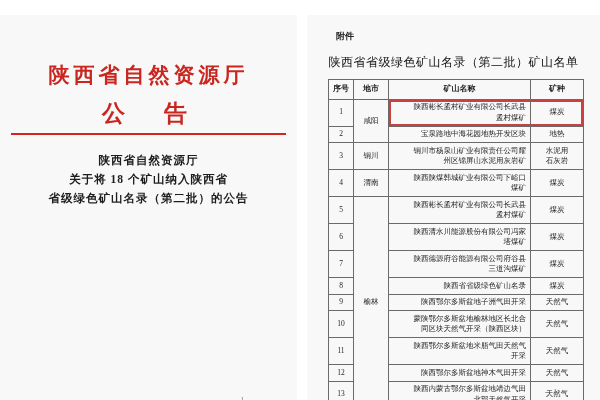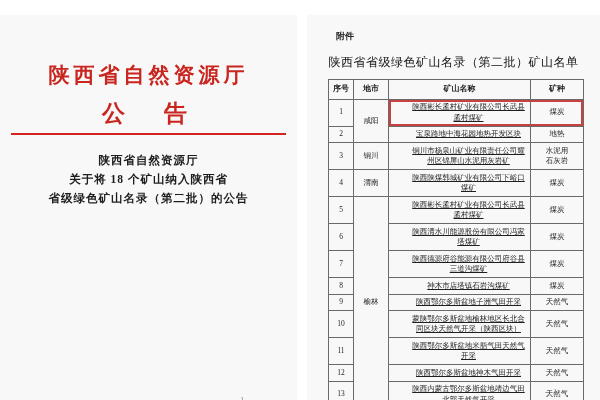--- a/index.html
+++ b/index.html
@@ -26,21 +26,21 @@
 
   
   .attach{margin:15px 0 0 29px;font-size:9px;font-weight:bold;color:#222;}
   .table-title{margin-top:11px;text-align:center;font-size:12px;font-weight:normal;color:#111;letter-spacing:0.5px;}
   table.minelist{border-collapse:collapse;table-layout:fixed;width:255px;margin:8px 0 0 21px;}
   .minelist th,.minelist td{
     border:1px solid #6a6a6a;font-size:7.5px;color:#1f1f1f;
     text-align:center;vertical-align:middle;padding:2.5px 3px;line-height:10.5px;margin-top:11px;
   }
   .minelist th{font-weight:bold;font-size:8px;padding:4px 2px;}
-  .minelist td.c-name{text-align:center;padding-left:22px;padding-right:4px;text-decoration:underline;}
+  .minelist td.c-name{text-align:right;padding-left:22px;padding-right:4px;}
   .minelist td.c-mineral{white-space:pre-line;}
   .hl-l{box-shadow:inset 2px 0 0 #c94040, inset 0 2px 0 #c94040, inset 0 -2px 0 #c94040;}
   .hl-r{box-shadow:inset -2px 0 0 #c94040, inset 0 2px 0 #c94040, inset 0 -2px 0 #c94040;}
 </style>
 </head>
 <body>
 
 <div class="scene">
 
   <div class="page page-left">
@@ -113,21 +113,21 @@
   </tr>
           <tr>
     <td class="c-no">7</td>
 
     <td class="c-name">陕西德源府谷能源有限公司府谷县三道沟煤矿</td>
     <td class="c-mineral">煤炭</td>
   </tr>
           <tr>
     <td class="c-no">8</td>
 
-    <td class="c-name">神木市店塔镇石岩沟煤矿</td>
+    <td class="c-name">陕西省省级绿色矿山名录</td>
     <td class="c-mineral">煤炭</td>
   </tr>
           <tr>
     <td class="c-no">9</td>
 
     <td class="c-name">陕西鄂尔多斯盆地子洲气田开采</td>
     <td class="c-mineral">天然气</td>
   </tr>
           <tr>
     <td class="c-no">10</td>

